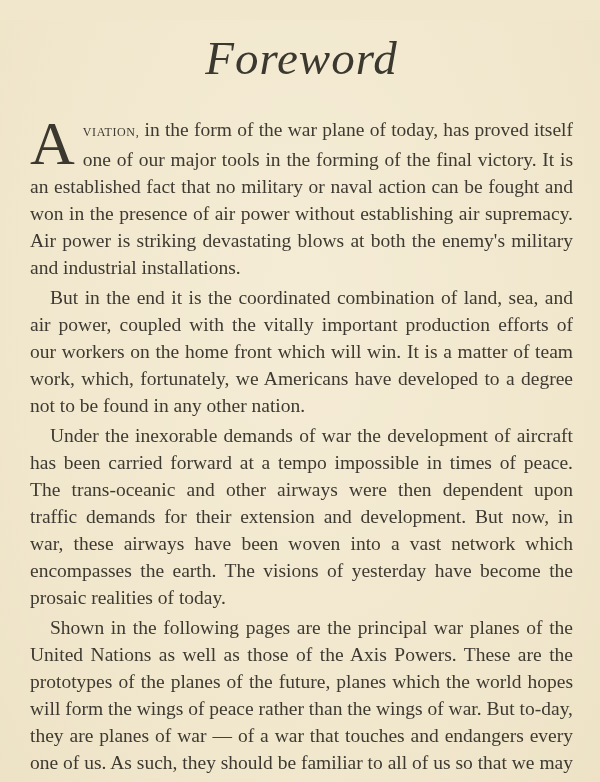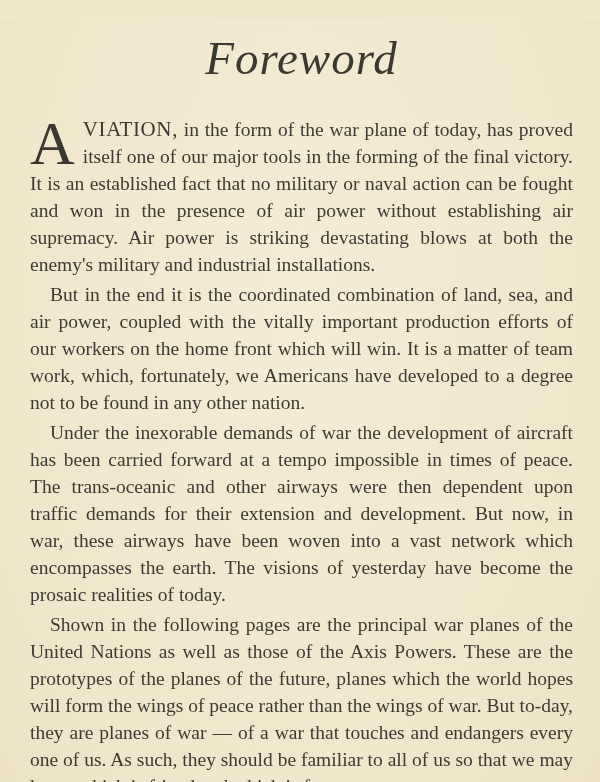--- a/index.html
+++ b/index.html
@@ -46,21 +46,21 @@
       text-indent: 20px;
     }
     .dropcap {
       float: left;
       font-size: 62px;
       line-height: 50px;
       padding: 2px 8px 0 0;
       color: #3b382f;
     }
     .smallcaps {
-      font-size: 21px;
+      font-size: 12px;
       letter-spacing: 0.6px;
     }
   </style>
 </head>
 <body>
 
 <div class="page">
   <h1 class="title">Foreword</h1>
 
   <div class="body-text">

